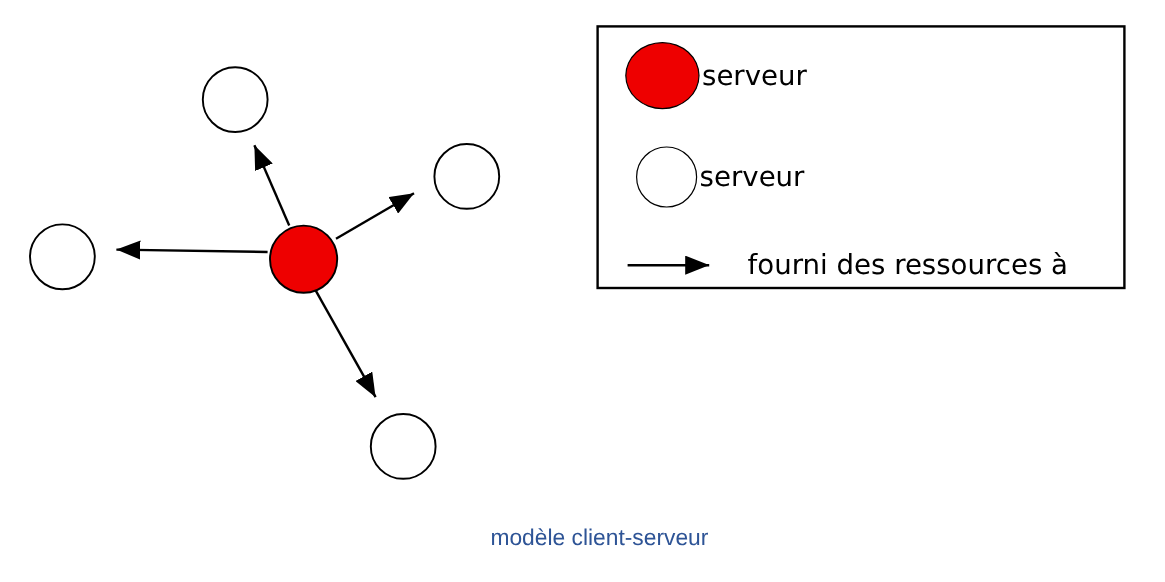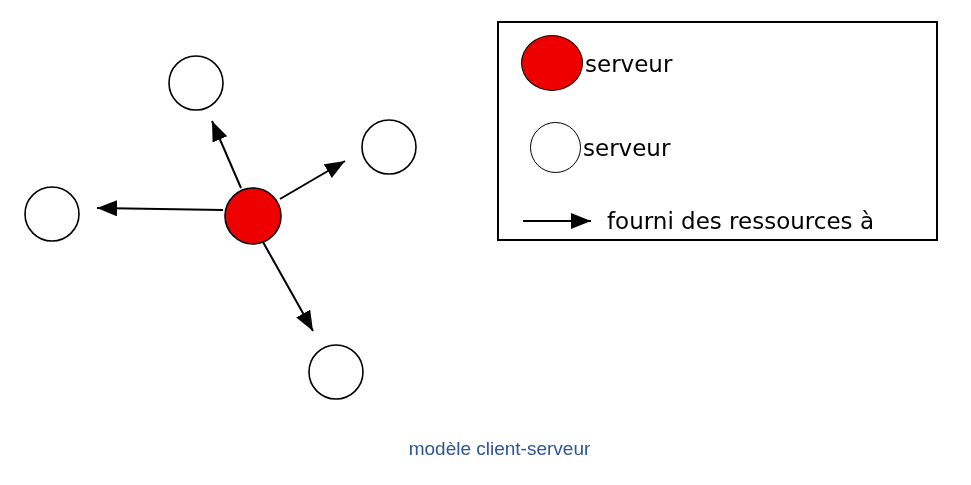--- a/index.html
+++ b/index.html
@@ -54,21 +54,21 @@
   }
   .legend .legend-label {
     position: absolute;
     font-size: 23px;
     line-height: 28px;
     color: #000000;
     white-space: nowrap;
   }
   .legend .server-label { left: 86px; top: 27px; }
   .legend .client-label  { left: 84px; top: 111px; }
-  .legend .arrow-label   { left: 108px; top: 184px; }
+  .legend .arrow-label   { left: 124px; top: 184px; }
   .legend .legend-arrow-svg {
     position: absolute;
     left: 22px;
     top: 188px;
     width: 86px;
     height: 20px;
   }
   .caption {
     position: absolute;
     left: 0;

